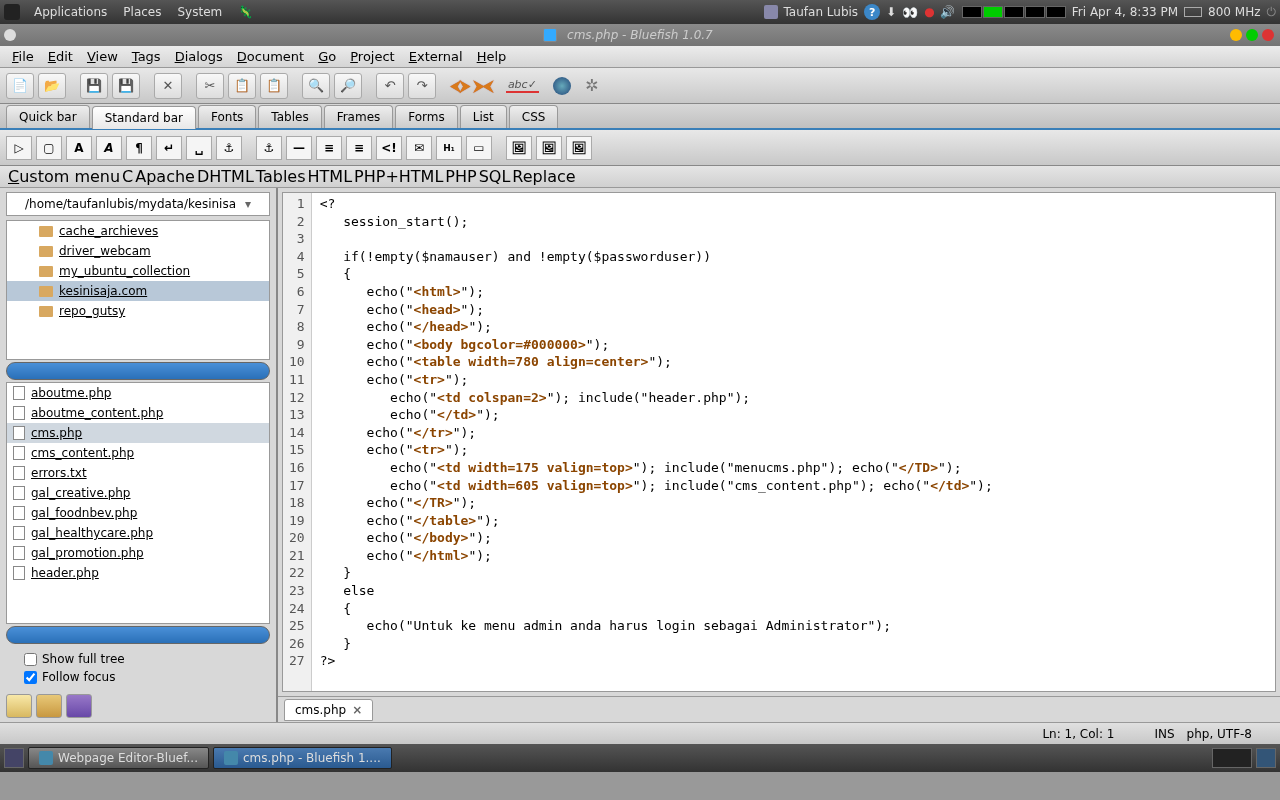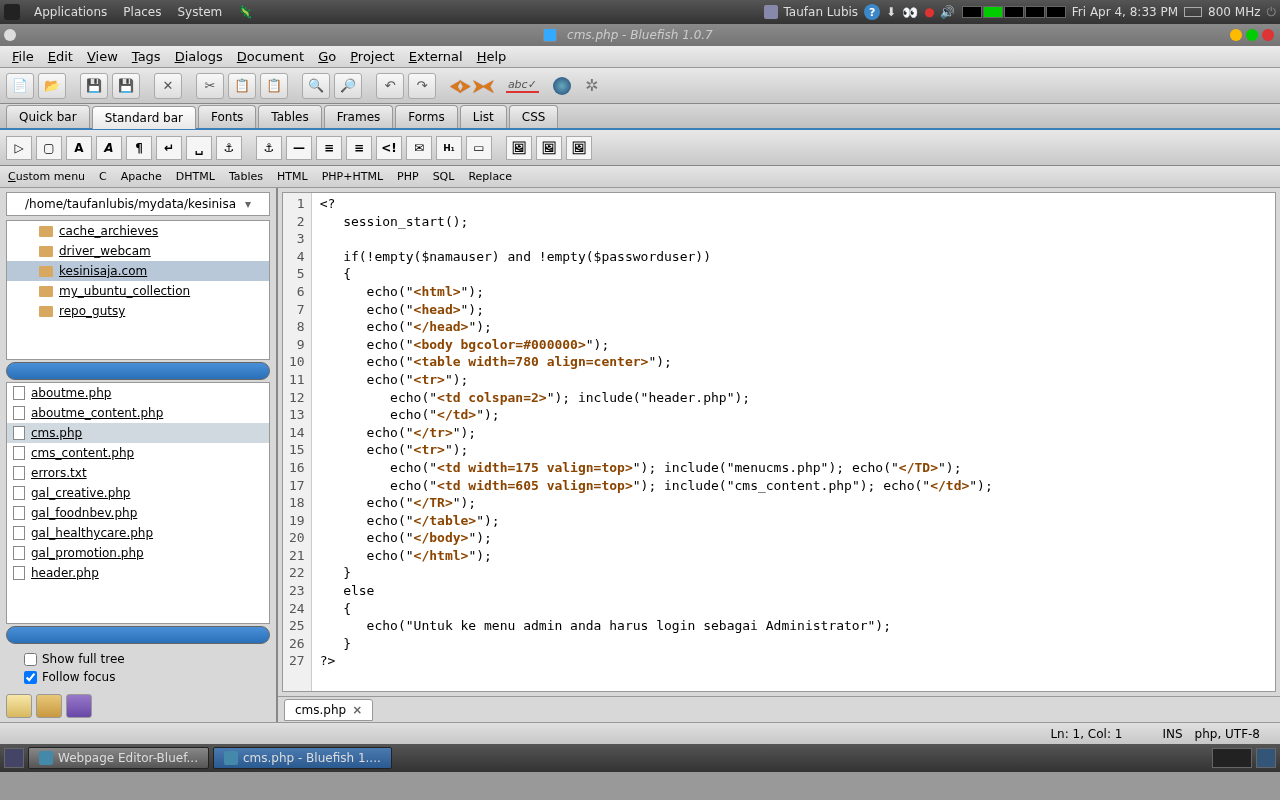--- a/index.html
+++ b/index.html
@@ -40,21 +40,21 @@
 .toolbar1 .gear { font-size:16px; color:#777;}
 
 .tabbar { height:26px; background:linear-gradient(#d8d8d8,#c0c0c0); border-bottom:2px solid #3a7fb8; display:flex; align-items:flex-end; padding:0 6px; gap:2px;}
 .tab { padding:4px 12px; background:linear-gradient(#eee,#ccc); border:1px solid #999; border-bottom:none; border-radius:4px 4px 0 0; font-size:12px; cursor:pointer;}
 .tab.active { background:linear-gradient(#fff,#e8e8e8); font-weight:normal; position:relative; top:1px;}
 
 .toolbar2 { height:36px; background:linear-gradient(#e8e8e8,#c8c8c8); border-bottom:1px solid #888; display:flex;align-items:center;padding:0 6px;gap:4px;}
 .tbtn2 { width:26px;height:24px;background:#f5f5f5;border:1px solid #aaa;display:flex;align-items:center;justify-content:center;font-size:12px;font-weight:bold;cursor:pointer;}
 .tbtn2.italic { font-style:italic; }
 
-.custombar { height:22px; background:linear-gradient(#e5e5e5,#d0d0d0); border-bottom:1px solid #999; display:flex;align-items:center;padding:0 8px;gap:14px;font-size:11px;}
+.custombar { height:22px; background:linear-gradient(#e5e5e5,#d0d0d0); border-bottom:1px solid #999; display:flex;align-items:center;padding:0 8px;gap:2px;font-size:16px;}
 .custombar span { cursor:pointer; }
 
 .main { display:flex; height: 534px; background:#c8c8c8; }
 .sidebar { width:278px; display:flex; flex-direction:column; background:#d8d8d8; border-right:2px solid #888;}
 .path-combo { margin:4px 6px; height:24px; background:#fff; border:1px solid #999; display:flex;align-items:center;padding:0 18px;font-size:12px;overflow:hidden;white-space:nowrap;}
 .path-combo::after { content:"▾"; margin-left:auto; color:#666;}
 .folder-list { flex:0 0 140px; background:#fff; border:1px solid #999; margin:0 6px; overflow-y:auto; overflow-x:hidden; position:relative;}
 .folder-item { display:flex;align-items:center;padding:3px 6px;gap:6px;font-size:12px;cursor:pointer;}
 .folder-item.selected { background:#b8c8d8; }
 .folder-icon { width:14px;height:11px;background:#d8a860;border-radius:1px;}
@@ -74,21 +74,21 @@
 .editor { flex:1; background:#fff; border:1px solid #999; margin:4px; display:flex; font-family:"DejaVu Sans Mono",monospace; font-size:13px; overflow:auto;}
 .gutter { background:#f0f0f0; border-right:1px solid #ccc; padding:2px 6px; text-align:right; color:#555; user-select:none;}
 .gutter div { height:17.6px; line-height:17.6px;}
 .code { padding:2px 8px; white-space:pre; }
 .code div { height:17.6px; line-height:17.6px;}
 .kw { color:#8b4500; font-weight:bold;}
 .editor-tabs { height:26px; display:flex;align-items:center;padding:0 6px;border-top:1px solid #999;}
 .etab { padding:3px 10px;background:#fff;border:1px solid #999;border-radius:3px 3px 0 0;font-size:12px;display:flex;align-items:center;gap:6px;}
 .etab .x { color:#666;font-weight:bold;cursor:pointer;}
 
-.statusbar { height:22px; background:linear-gradient(#e0e0e0,#c8c8c8); border-top:1px solid #999;display:flex;align-items:center;padding:0 0;font-size:12px;}
+.statusbar { height:22px; background:linear-gradient(#e0e0e0,#c8c8c8); border-top:1px solid #999;display:flex;align-items:center;padding:0 8px;font-size:12px;}
 .statusbar .sp { flex:1;}
 
 .bottom-panel { height:28px; background:linear-gradient(#555,#333);display:flex;align-items:center;padding:0 4px;gap:4px;color:#ddd;font-size:12px;}
 .task { padding:3px 10px;background:linear-gradient(#888,#555);border:1px solid #222;border-radius:2px;display:flex;align-items:center;gap:5px;cursor:pointer;}
 .task.active { background:linear-gradient(#4a7ab0,#2a5a90);}
 .task-icon { width:14px;height:14px;background:#48a;border-radius:2px;}
 .desk-switcher { width:40px;height:20px;background:#222;border:1px solid #666;}
 .show-desktop { width:20px;height:20px;background:#446;border:1px solid #666;}
 
 
@@ -234,29 +234,29 @@
         <div class="folder-item">
           <span style="width:20px"></span>
           <span class="folder-icon"></span>
           <u>cache_archieves</u>
         </div>
         <div class="folder-item">
           <span style="width:20px"></span>
           <span class="folder-icon"></span>
           <u>driver_webcam</u>
         </div>
+        <div class="folder-item">
+          <span style="width:20px"></span>
+          <span class="folder-icon"></span>
+          <u>my_ubuntu_collection</u>
+        </div>
         <div class="folder-item selected">
           <span style="width:20px"></span>
           <span class="folder-icon"></span>
           <u>kesinisaja.com</u>
-        </div>
-        <div class="folder-item">
-          <span style="width:20px"></span>
-          <span class="folder-icon"></span>
-          <u>my_ubuntu_collection</u>
         </div>
         <div class="folder-item">
           <span style="width:20px"></span>
           <span class="folder-icon"></span>
           <u>repo_gutsy</u>
         </div>
       </div>
     <div class="hscroll"></div>
     <div class="file-list" id="file-list">
         <div class="file-item">

